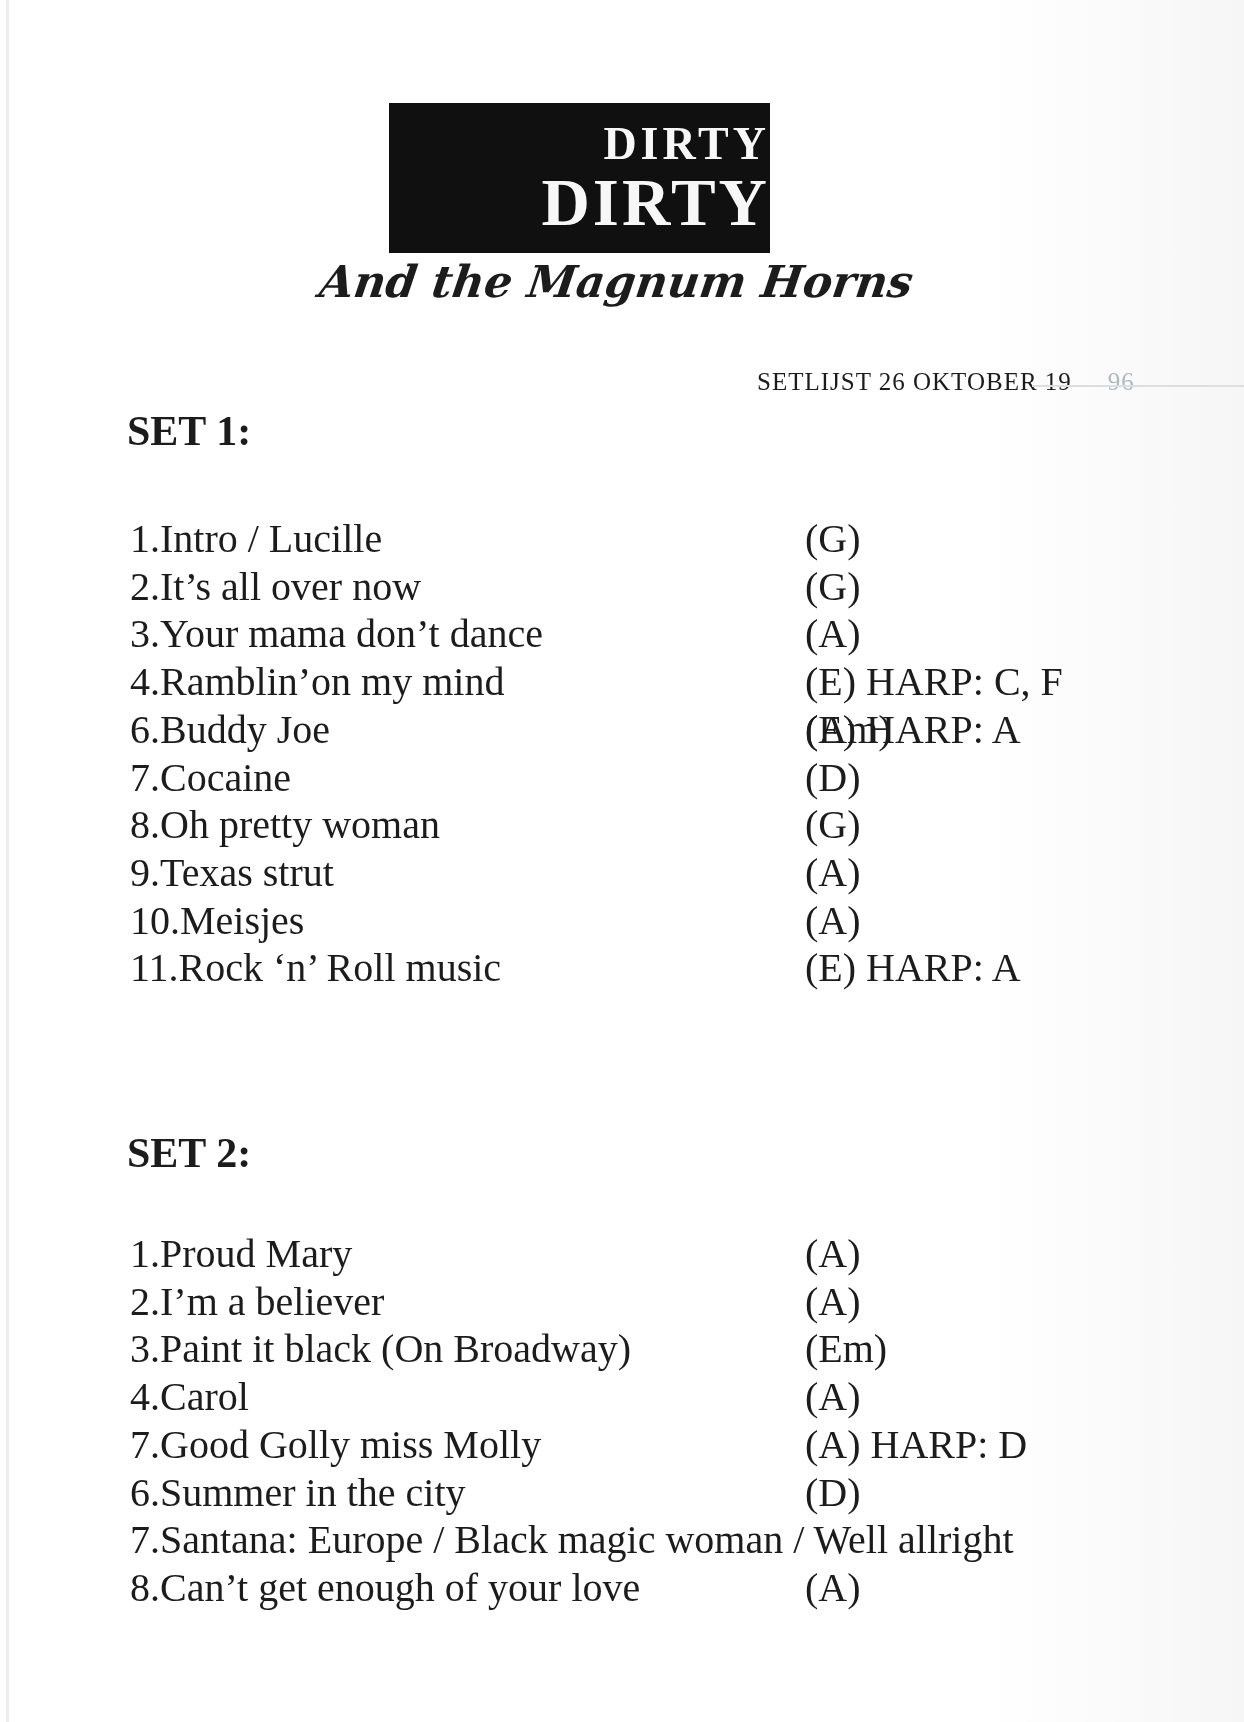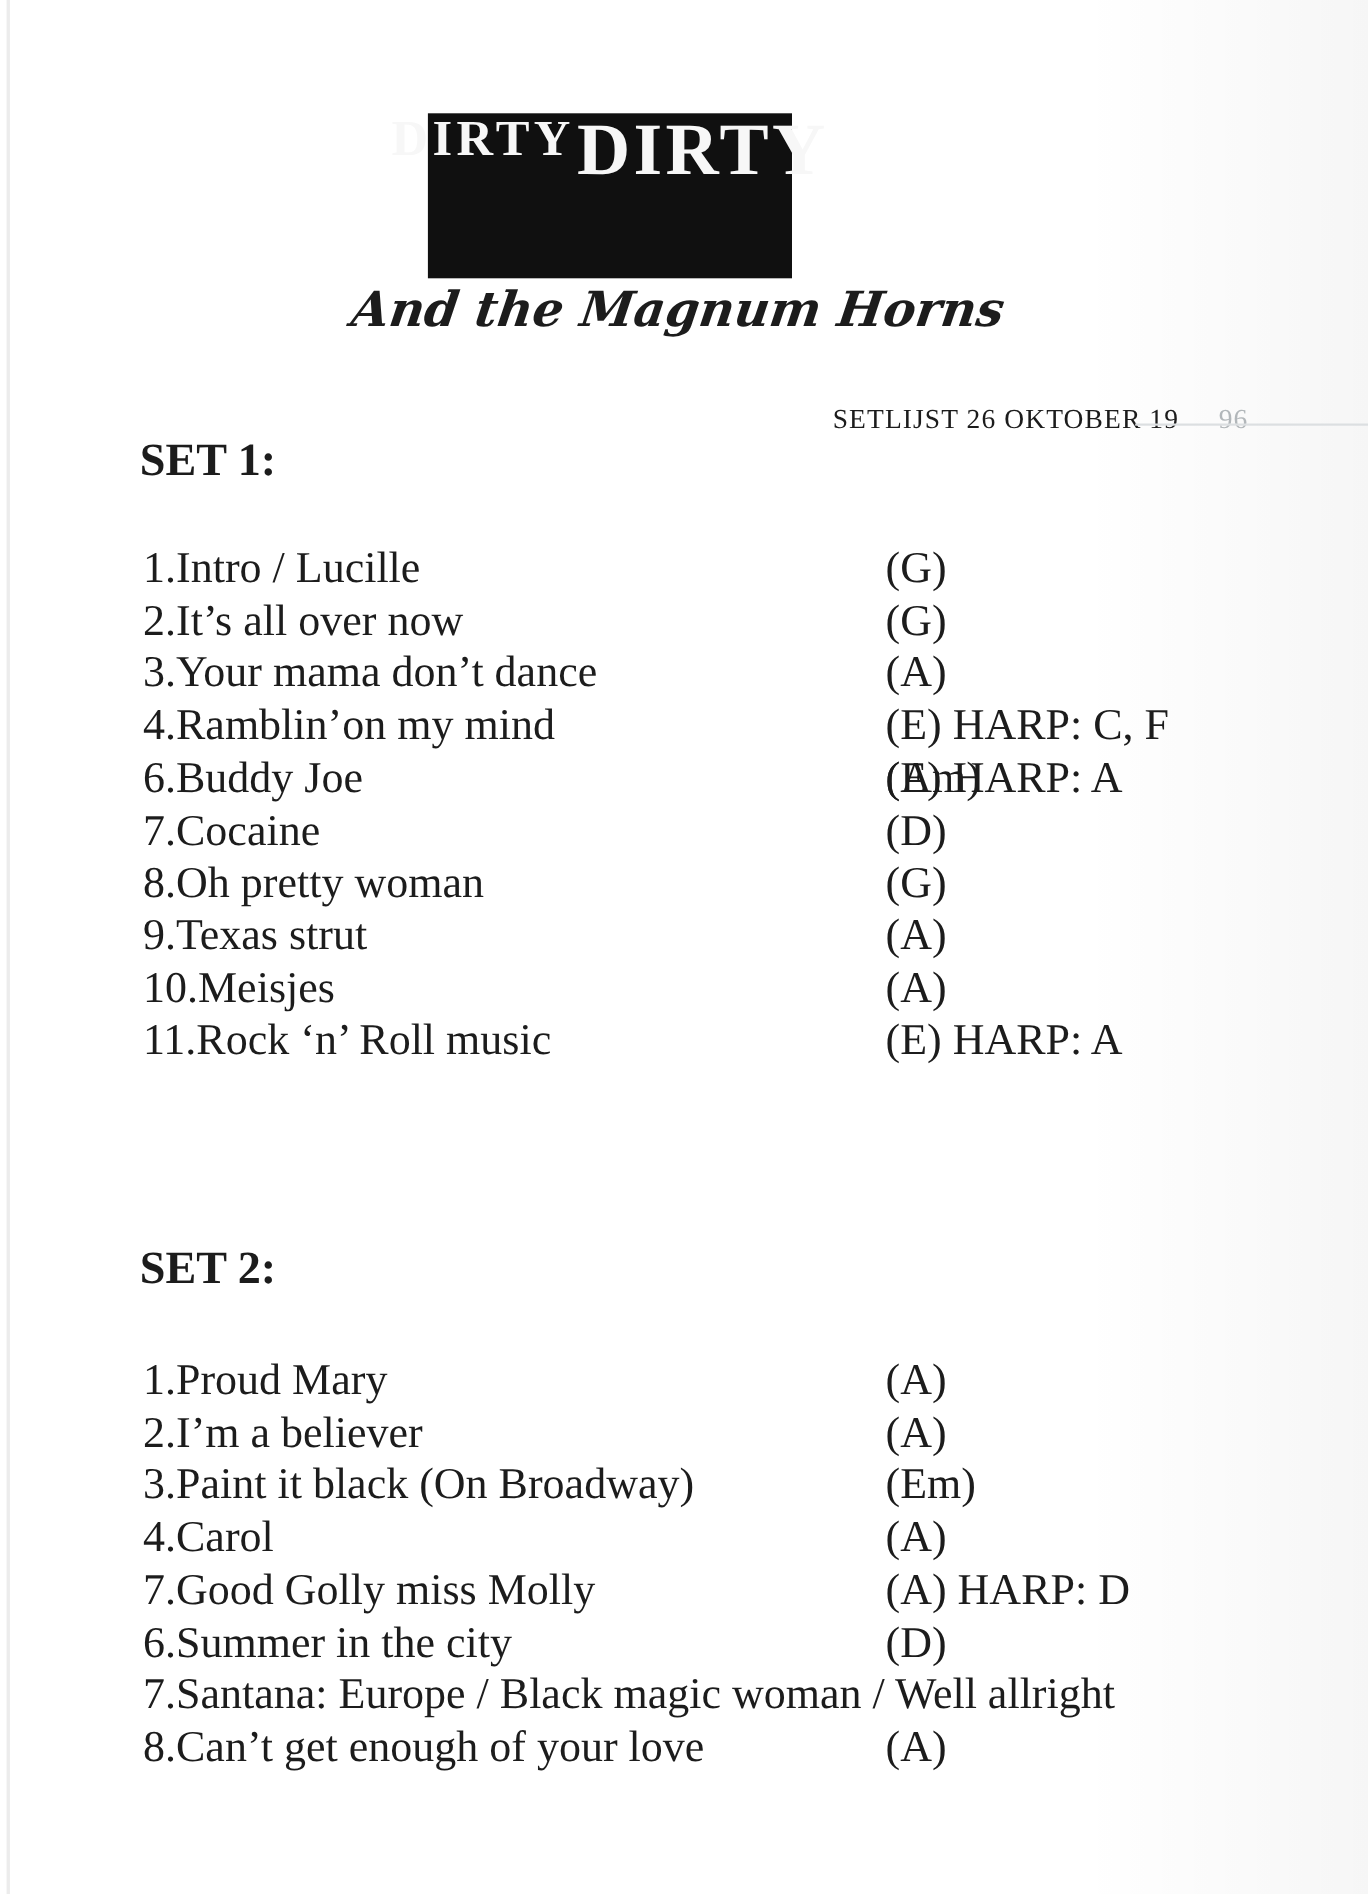--- a/index.html
+++ b/index.html
@@ -22,23 +22,23 @@
     position: absolute; right: 0; top: 0; width: 260px; height: 100%;
     background: linear-gradient(to right, rgba(0,0,0,0), rgba(0,0,0,0.035));
   }
   .scan-line {
     position: absolute; left: 1032px; top: 385px; width: 212px; height: 2px;
     background: #dcdfe1;
   }
 
   
   .logo-box {
-    position: absolute; left: 389px; top: 103px; width: 331px; height: 150px;
+    position: absolute; left: 389px; top: 103px; width: 381px; height: 150px;
     background: var(--logo_bg, #111);
-    display: flex; align-items: flex-start; justify-content: center;
+    display: flex; flex-direction: column; align-items: flex-end; justify-content: center;
     gap: 2px;
   }
   .logo-line1 {
     color: var(--logo_text, #f7f7f7);
     font-weight: 700; font-size: 46px; line-height: 1;
     letter-spacing: 4px;
   }
   .logo-line2 {
     color: var(--logo_text, #f7f7f7);
     font-weight: 700; font-size: 67px; line-height: 1;
@@ -59,28 +59,28 @@
     font-size: 25px; letter-spacing: 1px;
     white-space: nowrap;
   }
   .setlijst .faded { color: var(--faded, #b2b7ba); margin-left: 36px; }
 
   .set-heading {
     position: absolute; left: 127px;
     font-size: 42px; font-weight: 700; line-height: 1;
     margin: 0;
   }
-  #set1-heading { top: 398px; }
+  #set1-heading { top: 410px; }
   #set2-heading { top: 1132px; }
 
   ul.songs {
     position: absolute; left: 130px; margin: 0; padding: 0;
     list-style: none; width: 1080px;
   }
-  #set1-songs { top: 492px; }
+  #set1-songs { top: 515px; }
   #set2-songs { top: 1182px; margin-top: 48px; }
   ul.songs li {
     position: relative;
     font-size: 40px; line-height: 47.7px;
     white-space: nowrap;
   }
   ul.songs .chord {
     position: absolute; left: 675px; top: 0;
     white-space: nowrap;
   }

